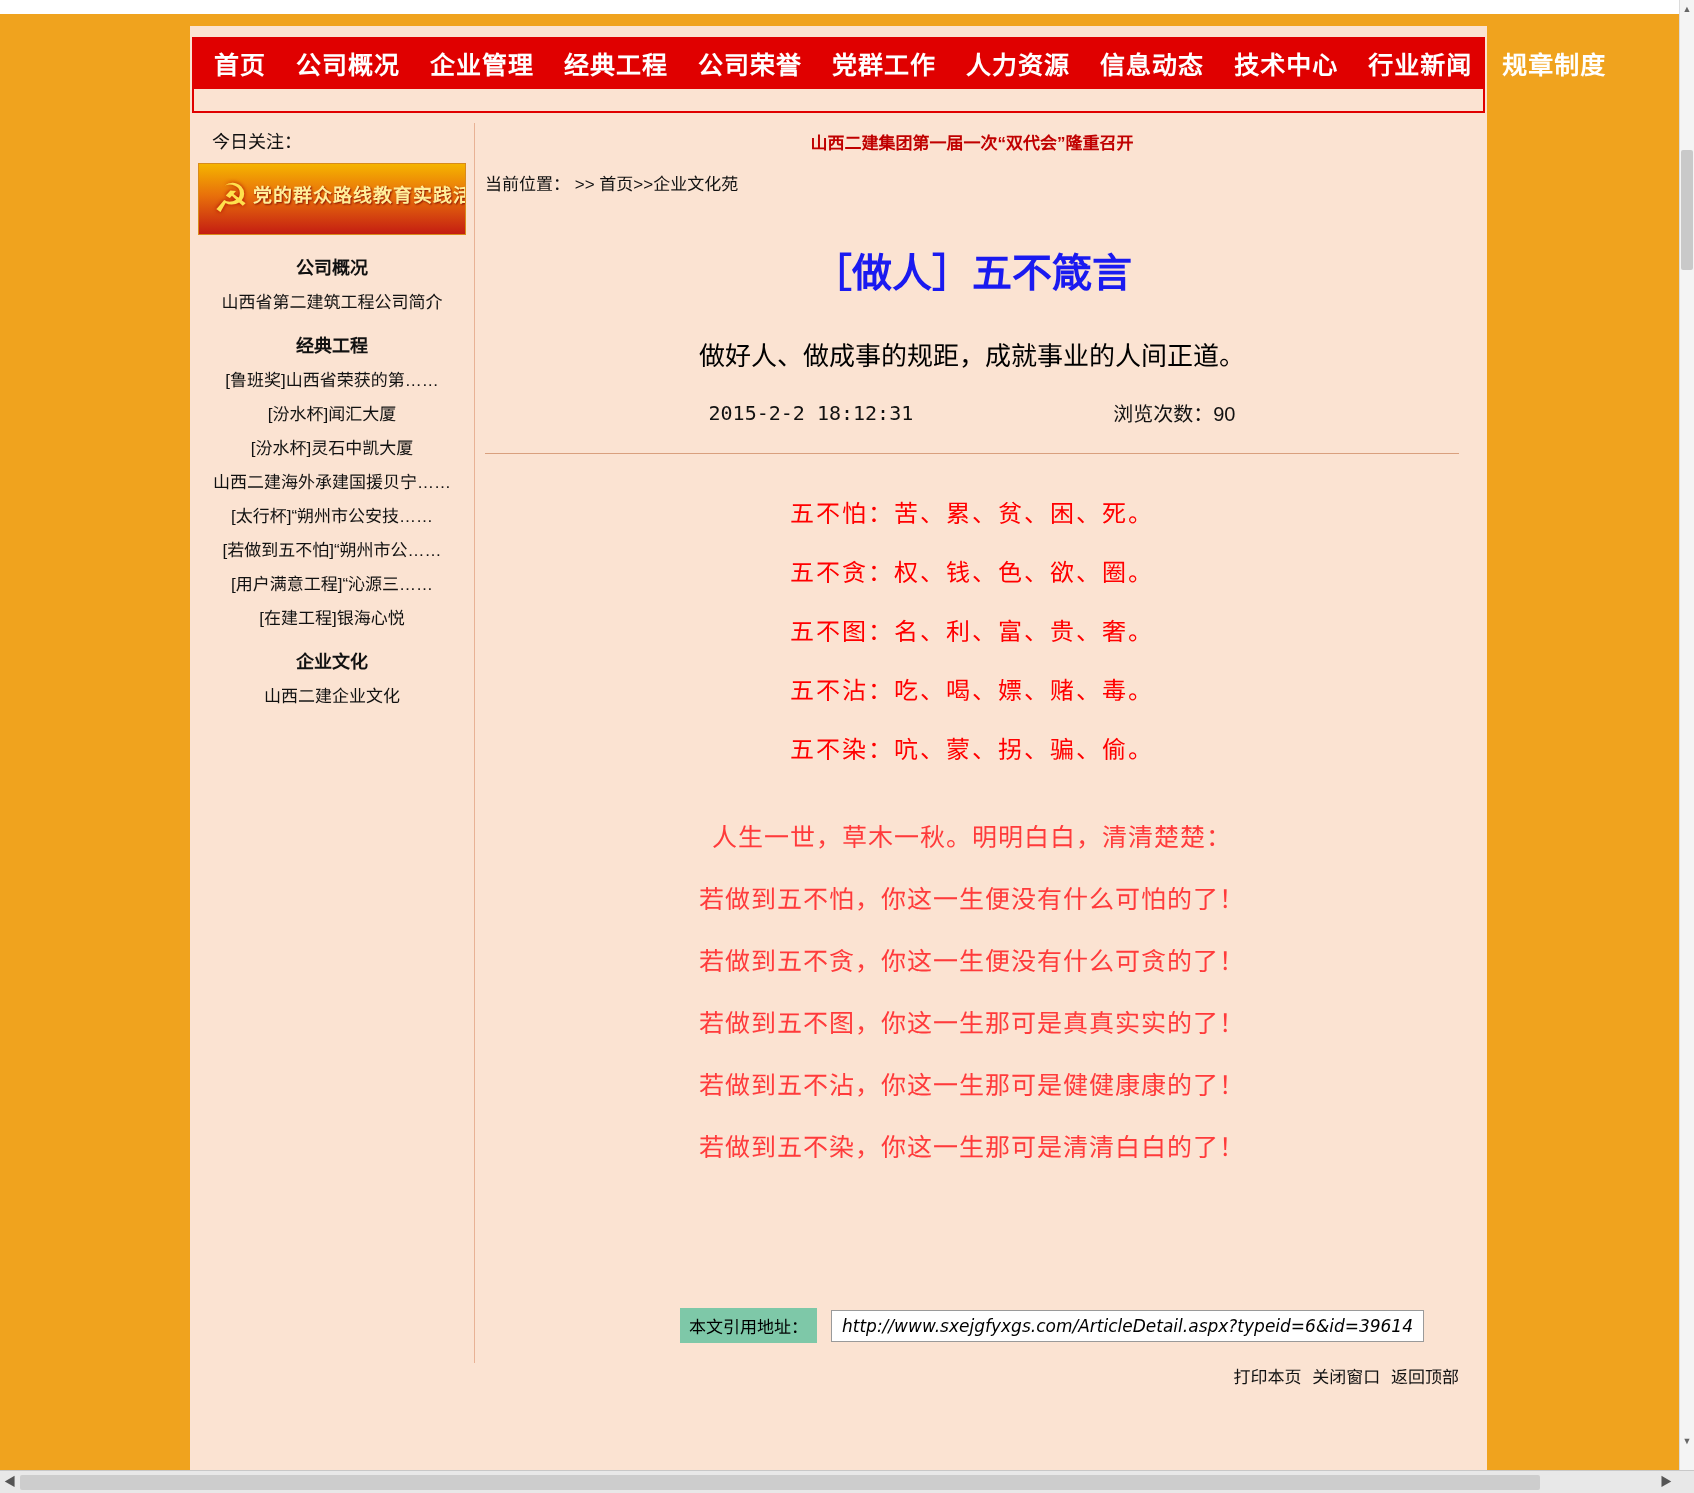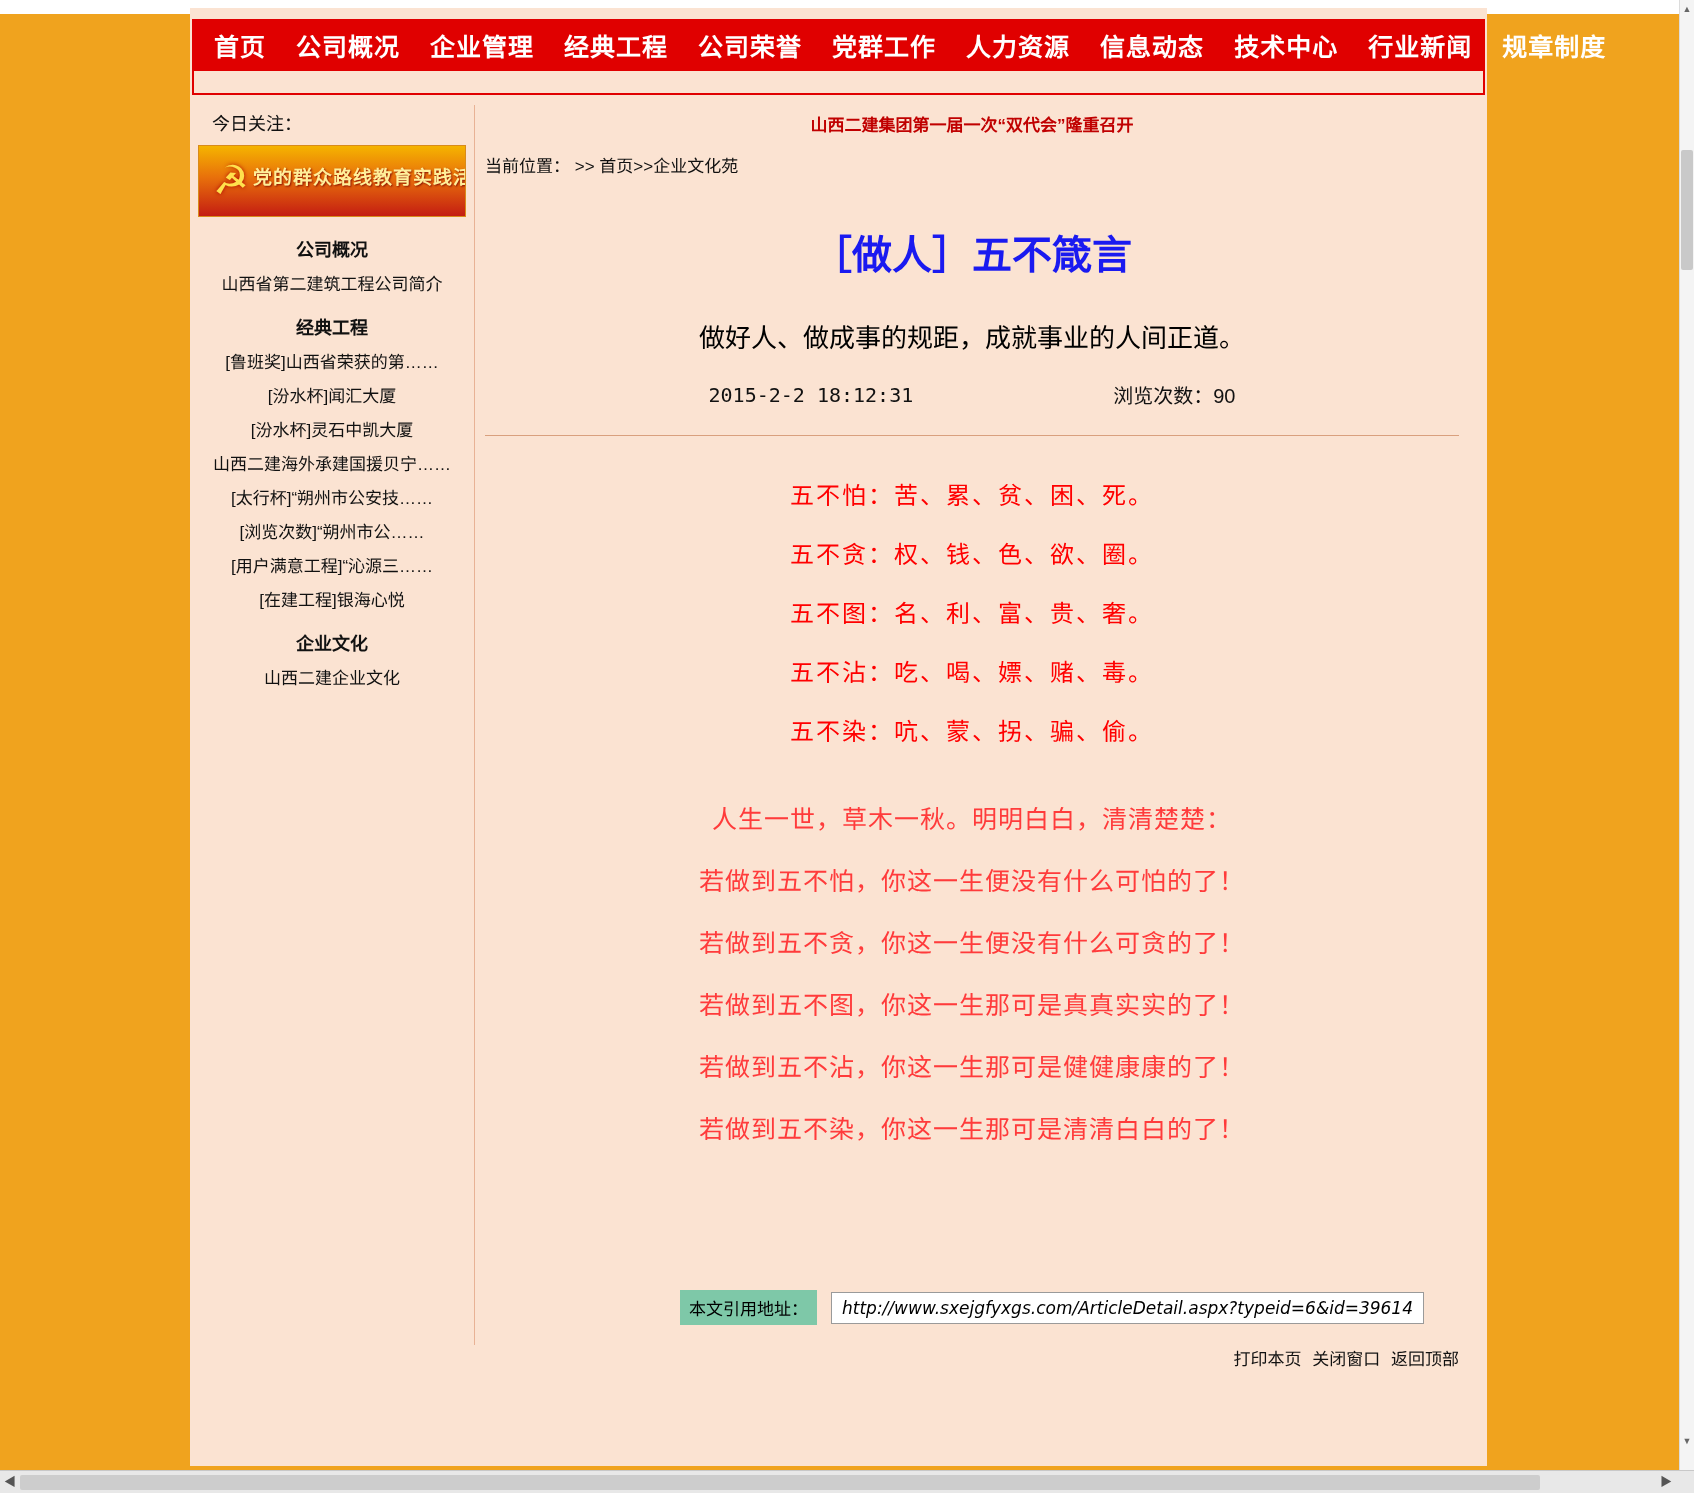--- a/index.html
+++ b/index.html
@@ -93,21 +93,21 @@
   .vscroll-down {
     position: absolute;
     right: 1px; bottom: 24px;
     width: 12px; height: 14px;
     color: #666; font-size: 9px; text-align: center; line-height: 14px;
   }
 
   
   .shell {
     position: absolute;
-    left: 190px; top: 8px;
+    left: 190px; top: 26px;
     width: 1297px;
     height: 1458px;
     background: #fbe3d2;
   }
 
   
   .nav {
     margin: 11px 2px 0 2px;
     background: #e00000;
     height: 52px;
@@ -334,21 +334,21 @@
 
         <div class="side-heading">公司概况</div>
         <div class="side-link">山西省第二建筑工程公司简介</div>
 
         <div class="side-heading">经典工程</div>
         <div class="side-link">[鲁班奖]山西省荣获的第……</div>
         <div class="side-link">[汾水杯]闻汇大厦</div>
         <div class="side-link">[汾水杯]灵石中凯大厦</div>
         <div class="side-link">山西二建海外承建国援贝宁……</div>
         <div class="side-link">[太行杯]“朔州市公安技……</div>
-        <div class="side-link">[浏览次数]“朔州市公……</div>
+        <div class="side-link">[若做到五不怕]“朔州市公……</div>
         <div class="side-link">[用户满意工程]“沁源三……</div>
         <div class="side-link">[在建工程]银海心悦</div>
 
         <div class="side-heading">企业文化</div>
         <div class="side-link">山西二建企业文化</div>
       </div>
 
       <div class="right-col">
         <div class="headline">山西二建集团第一届一次“双代会”隆重召开</div>
         <div class="breadcrumb">当前位置： &gt;&gt; 首页&gt;&gt;企业文化苑</div>

